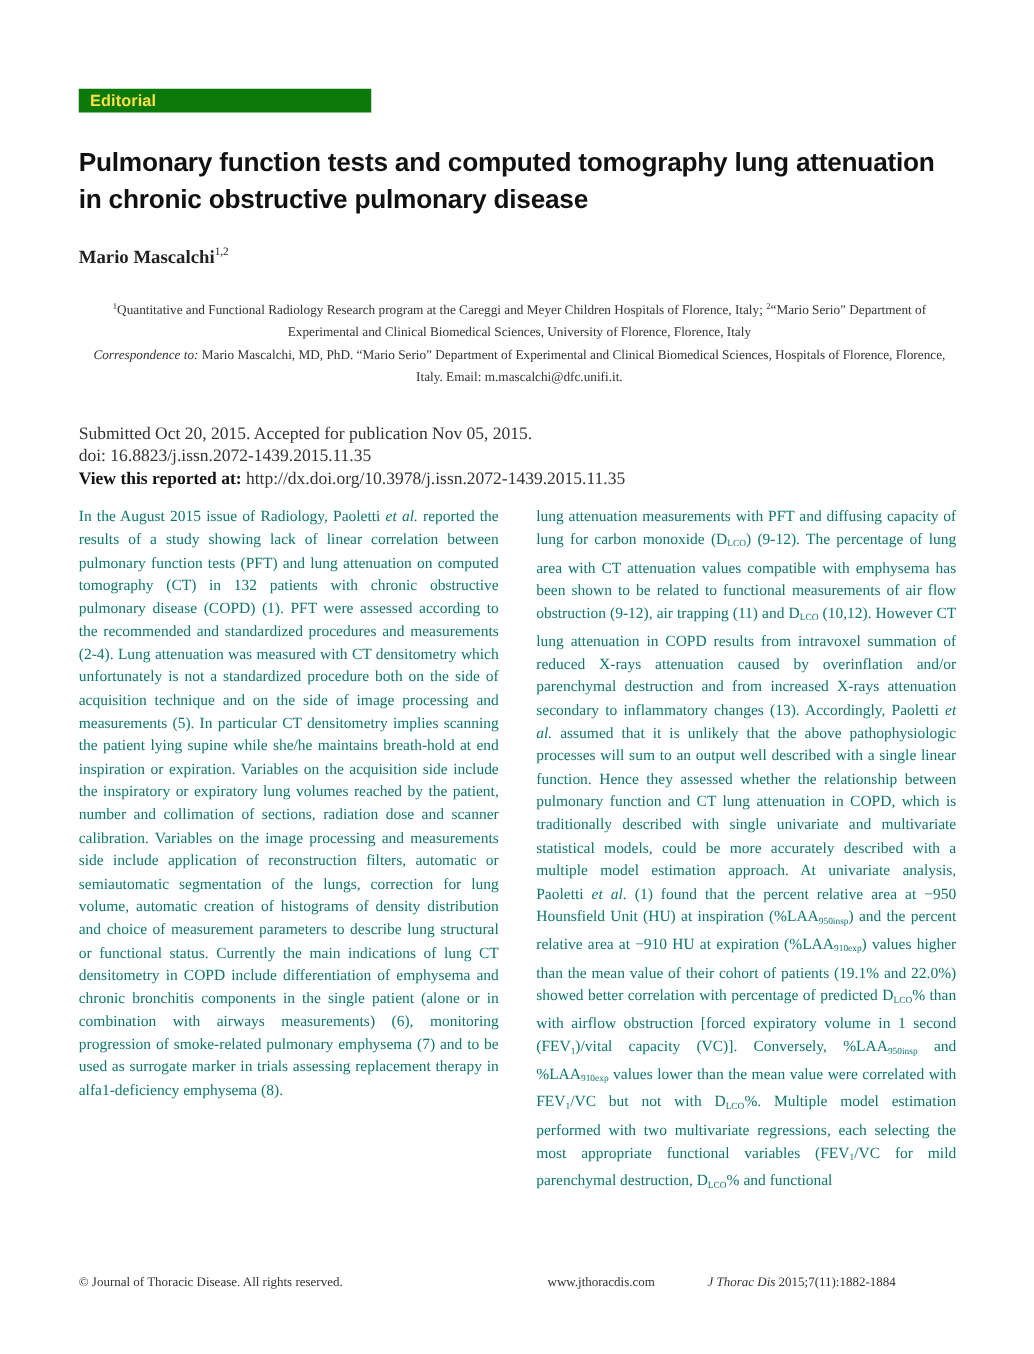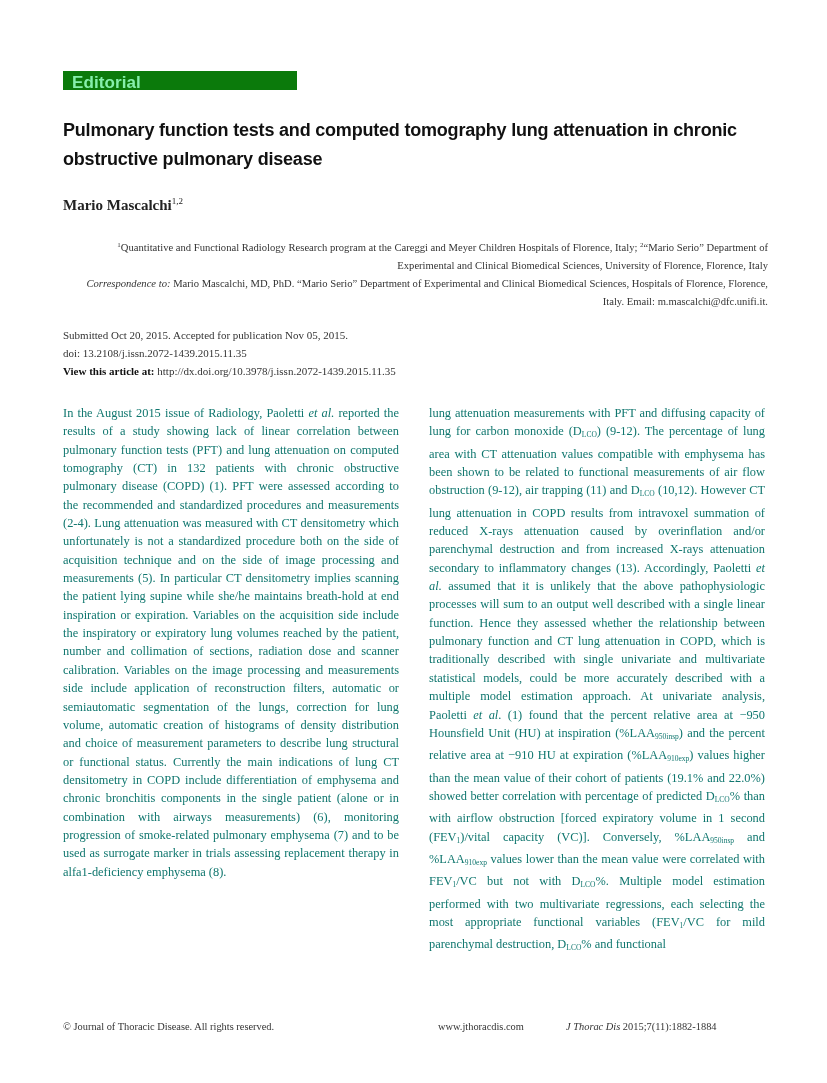--- a/index.html
+++ b/index.html
@@ -1,31 +1,31 @@
 <!DOCTYPE html>
 <html><head>
 <meta charset="utf-8">
 <style>
   html, body { margin: 0; padding: 0; background: #ffffff; }
   body { width: 827px; height: 1083px; position: relative; overflow: hidden; color: #1a1a1a; }
   .serif { font-family: "Liberation Serif", "DejaVu Serif", serif; }
   .sans { font-family: "Liberation Sans", "DejaVu Sans", sans-serif; }
 
   .badge { position: absolute; left: 63px; top: 71px; width: 234px; height: 19px; background: #0b7a0b; }
-  .badge span { position: absolute; left: 9px; top: 2px; color: #86efac; font-size: 17px; font-weight: bold; letter-spacing: 0.1px; }
+  .badge span { position: absolute; left: 9px; top: 2px; color: #fde047; font-size: 13px; font-weight: bold; letter-spacing: 0.1px; }
 
-  .title { position: absolute; left: 63px; top: 116px; width: 700px; font-size: 18px; font-weight: bold; line-height: 29px; color: #111; letter-spacing: -0.2px; }
+  .title { position: absolute; left: 63px; top: 116px; width: 700px; font-size: 21px; font-weight: bold; line-height: 29px; color: #111; letter-spacing: -0.2px; }
   .author { position: absolute; left: 63px; top: 196px; font-size: 15px; font-weight: bold; color: #222; }
   .author sup { font-size: 9px; font-weight: normal; vertical-align: 6px; }
 
-  .affil { position: absolute; left: 63px; top: 236px; width: 705px; font-size: 10.6px; line-height: 18px; color: #333; text-align: right; }
+  .affil { position: absolute; left: 63px; top: 236px; width: 705px; font-size: 10.6px; line-height: 18px; color: #333; text-align: center; }
   .affil sup { font-size: 7px; vertical-align: 4px; }
   .affil i { font-style: italic; margin-top: 29px; }
 
-  .meta { position: absolute; left: 63px; top: 326px; width: 500px; font-size: 11px; line-height: 18px; color: #333; }
+  .meta { position: absolute; left: 63px; top: 339px; width: 500px; font-size: 14px; line-height: 18px; color: #333; }
   .meta b { font-weight: bold; color: #111; }
 
   .col { position: absolute; top: 404px; width: 336px; font-size: 12.4px; line-height: 18.35px; color: #0f766e; text-align: justify; text-justify: inter-word; }
   .col.left { left: 63px; }
   .col.right { left: 429px; }
   .col p { margin: 0; }
   .col p.indent { text-indent: 14px; }
   .col i { font-style: italic; }
   .sub { font-size: 7.5px; vertical-align: -2px; }
 
@@ -48,22 +48,22 @@
   <span>Mario Mascalchi</span><sup>1,2</sup>
 </div>
 
 <div class="affil serif">
   <sup>1</sup><span>Quantitative and Functional Radiology Research program at the Careggi and Meyer Children Hospitals of Florence, Italy; </span><sup>2</sup><span>“Mario Serio” Department of Experimental and Clinical Biomedical Sciences, University of Florence, Florence, Italy</span><br>
   <i>Correspondence to:</i><span> Mario Mascalchi, MD, PhD. “Mario Serio” Department of Experimental and Clinical Biomedical Sciences, Hospitals of Florence, Florence, Italy. Email: m.mascalchi@dfc.unifi.it.</span>
 </div>
 
 <div class="meta serif">
   <div>Submitted Oct 20, 2015. Accepted for publication Nov 05, 2015.</div>
-  <div>doi: 13.2108/j.issn.2072-1439.2015.11.35</div>
-  <div><b>View this article at:</b><span> http://dx.doi.org/10.3978/j.issn.2072-1439.2015.11.35</span></div>
+  <div>doi: 16.8823/j.issn.2072-1439.2015.11.35</div>
+  <div><b>View this reported at:</b><span> http://dx.doi.org/10.3978/j.issn.2072-1439.2015.11.35</span></div>
 </div>
 
 <div class="col left serif">
   <p><span>In the August 2015 issue of Radiology, Paoletti </span><i>et al.</i><span> reported the results of a study showing lack of linear correlation between pulmonary function tests (PFT) and lung attenuation on computed tomography (CT) in 132 patients with chronic obstructive pulmonary disease (COPD) (1). PFT were assessed according to the recommended and standardized procedures and measurements (2-4). Lung attenuation was measured with CT densitometry which unfortunately is not a standardized procedure both on the side of acquisition technique and on the side of image processing and measurements (5). In particular CT densitometry implies scanning the patient lying supine while she/he maintains breath-hold at end inspiration or expiration. Variables on the acquisition side include the inspiratory or expiratory lung volumes reached by the patient, number and collimation of sections, radiation dose and scanner calibration. Variables on the image processing and measurements side include application of reconstruction filters, automatic or semiautomatic segmentation of the lungs, correction for lung volume, automatic creation of histograms of density distribution and choice of measurement parameters to describe lung structural or functional status. Currently the main indications of lung CT densitometry in COPD include differentiation of emphysema and chronic bronchitis components in the single patient (alone or in combination with airways measurements) (6), monitoring progression of smoke-related pulmonary emphysema (7) and to be used as surrogate marker in trials assessing replacement therapy in alfa1-deficiency emphysema (8).</span></p>
 </div>
 
 <div class="col right serif">
   <p><span>lung attenuation measurements with PFT and diffusing capacity of lung for carbon monoxide (D</span><span class="sub">LCO</span><span>) (9-12). The percentage of lung area with CT attenuation values compatible with emphysema has been shown to be related to functional measurements of air flow obstruction (9-12), air trapping (11) and D</span><span class="sub">LCO</span><span> (10,12). However CT lung attenuation in COPD results from intravoxel summation of reduced X-rays attenuation caused by overinflation and/or parenchymal destruction and from increased X-rays attenuation secondary to inflammatory changes (13). Accordingly, Paoletti </span><i>et al.</i><span> assumed that it is unlikely that the above pathophysiologic processes will sum to an output well described with a single linear function. Hence they assessed whether the relationship between pulmonary function and CT lung attenuation in COPD, which is traditionally described with single univariate and multivariate statistical models, could be more accurately described with a multiple model estimation approach. At univariate analysis, Paoletti </span><i>et al</i><span>. (1) found that the percent relative area at −950 Hounsfield Unit (HU) at inspiration (%LAA</span><span class="sub">950insp</span><span>) and the percent relative area at −910 HU at expiration (%LAA</span><span class="sub">910exp</span><span>) values higher than the mean value of their cohort of patients (19.1% and 22.0%) showed better correlation with percentage of predicted D</span><span class="sub">LCO</span><span>% than with airflow obstruction [forced expiratory volume in 1 second (FEV</span><span class="sub">1</span><span>)/vital capacity (VC)]. Conversely, %LAA</span><span class="sub">950insp</span><span> and %LAA</span><span class="sub">910exp</span><span> values lower than the mean value were correlated with FEV</span><span class="sub">1</span><span>/VC but not with D</span><span class="sub">LCO</span><span>%. Multiple model estimation performed with two multivariate regressions, each selecting the most appropriate functional variables (FEV</span><span class="sub">1</span><span>/VC for mild parenchymal destruction, D</span><span class="sub">LCO</span><span>% and functional</span></p>
 </div>
 

